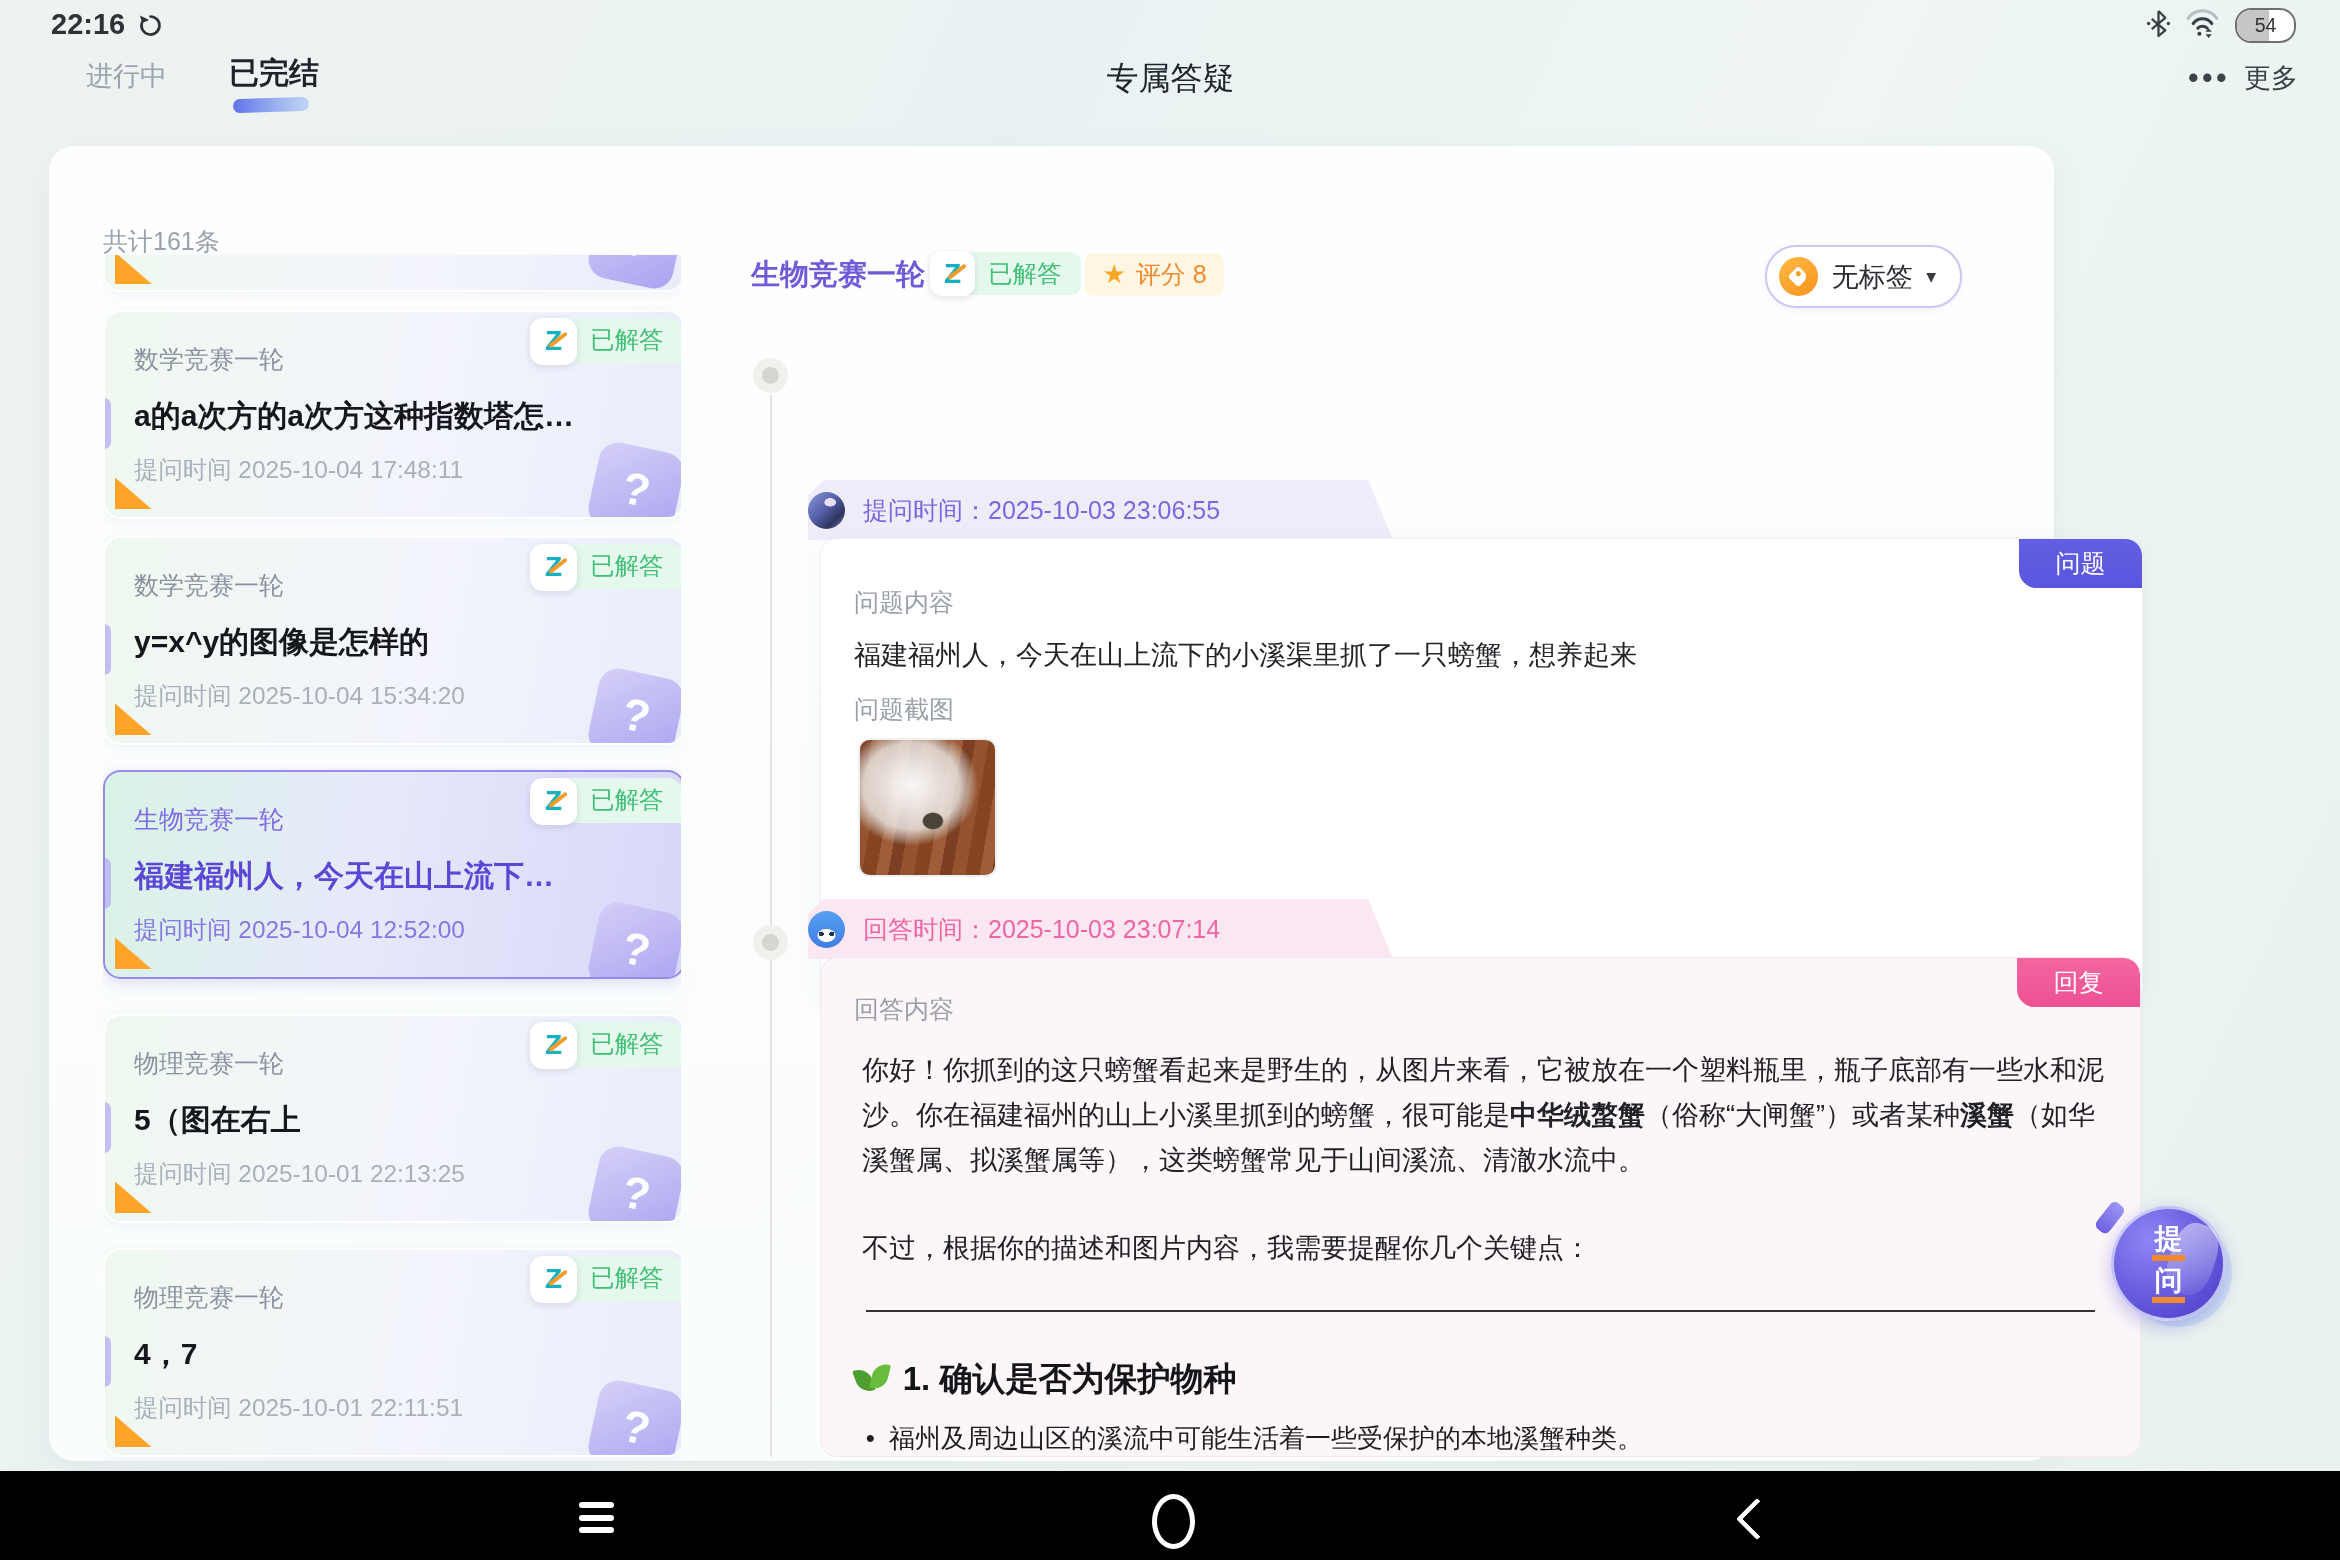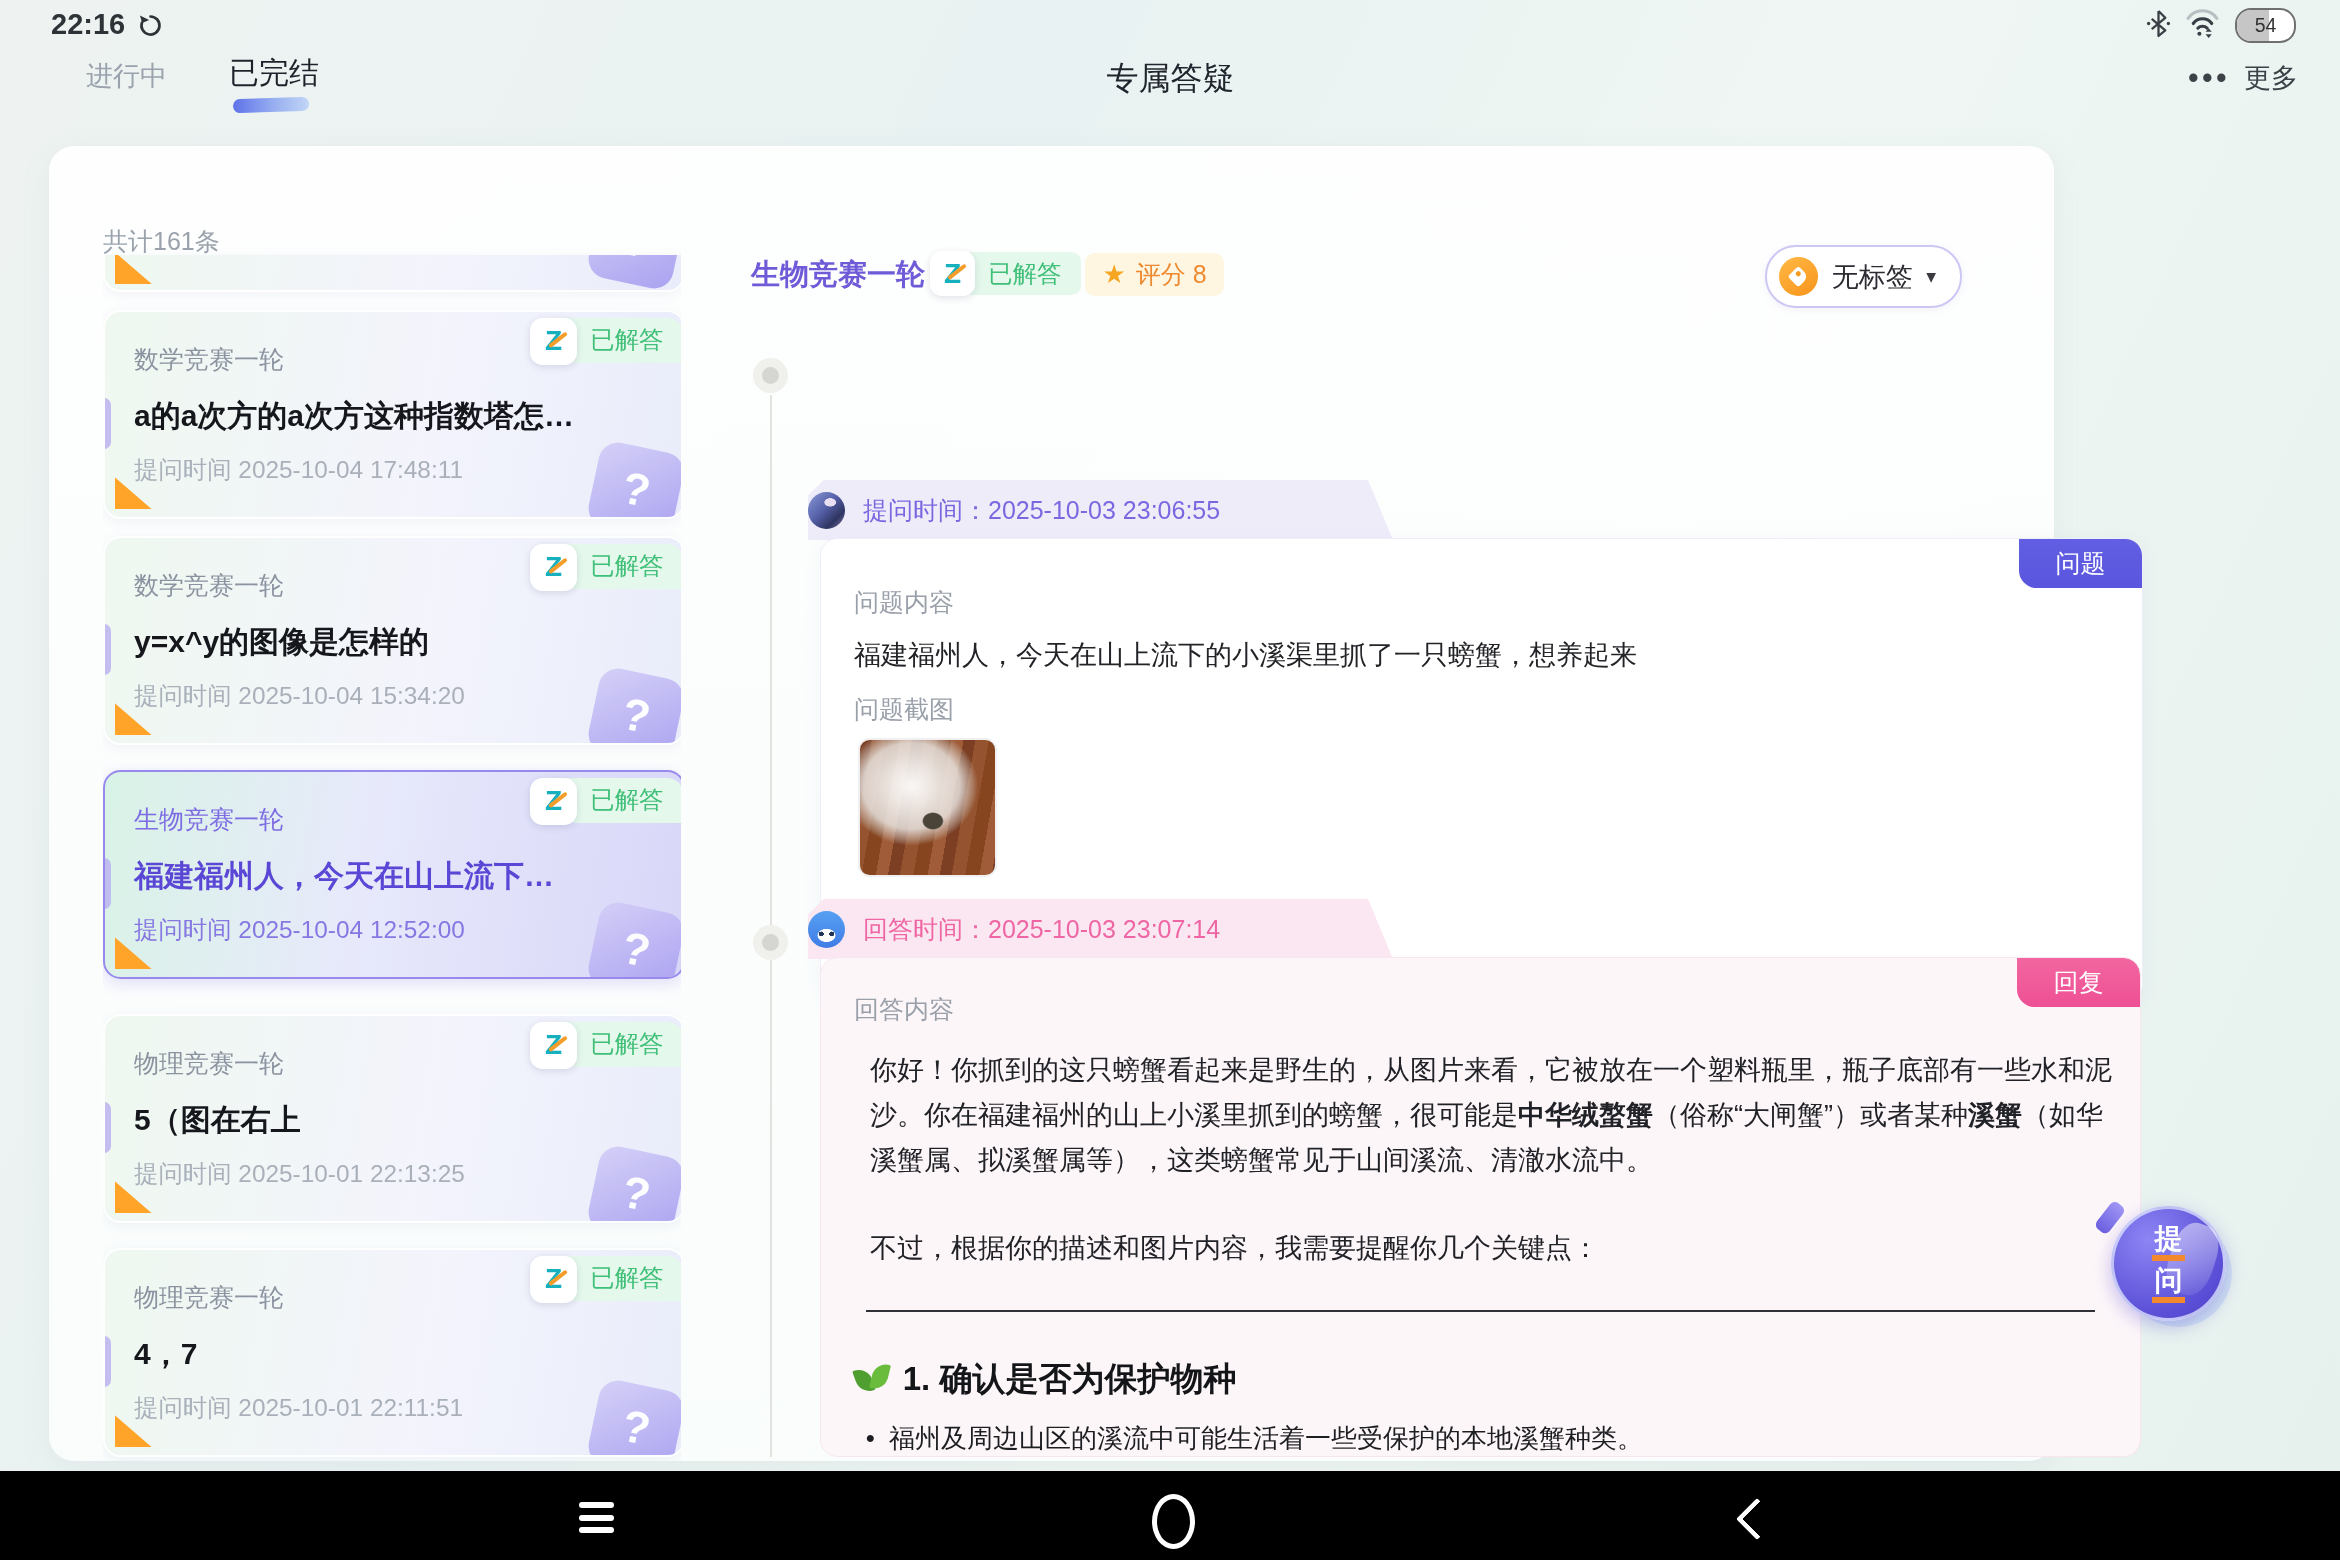--- a/index.html
+++ b/index.html
@@ -13,21 +13,21 @@
   .st-refresh{left:137px;top:11.7px}
   .st-icons{right:45px;top:7.8px;display:flex;align-items:center;gap:13.7px}
   .battery{width:57px;height:31px;border:2.9px solid #6f6f6f;border-radius:16px;position:relative;background:#fff;overflow:hidden}
   .battery .fill{position:absolute;left:0;top:0;bottom:0;width:56%;background:#c6c6c6}
   .battery .num{position:absolute;inset:0;display:flex;align-items:center;justify-content:center;font-size:19.5px;color:#333}
   .battery::after{content:"";position:absolute;right:-8.8px;top:7.8px;width:5.9px;height:13.7px;background:#6f6f6f;border-radius:0 2.9px 2.9px 0}
 
   
   .tab-row{left:86px;top:53px;display:flex;gap:62px;align-items:flex-end}
   .tab{font-size:27px;color:#9aa3ad;position:relative;padding-bottom:5.9px}
-  .tab.active{font-size:30px;font-weight:400;color:#1e222a}
+  .tab.active{font-size:30px;font-weight:700;color:#1e222a}
   .tab.active .swoosh{content:"";position:absolute;left:3.9px;bottom:-11.7px;width:76px;height:13.7px;border-radius:8.8px;
       background:linear-gradient(90deg,#4f64e8,#8fa8f0 55%,#bdd3f7);opacity:.9;transform:rotate(-2deg)}
   .page-title{left:0;right:0;top:57px;text-align:center;font-size:32px;font-weight:400;color:#20242c;pointer-events:none}
   .more-btn{right:43px;top:60px;display:flex;align-items:center;gap:13.7px;font-size:27px;color:#3c4248}
   .more-dots{letter-spacing:3.9px;font-size:29px;font-weight:700;color:#3c4248}
 
   
   .panel{left:49px;top:146px;width:2005px;height:1315px;border-radius:25px;
          background:linear-gradient(180deg,rgba(255,255,255,.93),rgba(251,254,253,.9));
          box-shadow:0 7.8px 29px rgba(140,160,170,.10)}
@@ -112,21 +112,21 @@
   .ribbon.q{background:linear-gradient(180deg,#625fe3,#5a55dd)}
   .ribbon.a{background:linear-gradient(180deg,#f2669f,#ee5095)}
   .flabel{font-size:25px;color:#9aa0aa}
   .qcard .l1{position:absolute;left:33px;top:47px}
   .qcard .txt{position:absolute;left:33px;top:98px;font-size:27px;color:#232428}
   .qcard .l2{position:absolute;left:33px;top:154px}
   .thumb{position:absolute;left:37px;top:199px;width:135px;height:135px;border-radius:11.7px;border:2px solid #f0f0f0;cursor:pointer;
      background:radial-gradient(15.6px 12.7px at 54% 60%,#4a4438 60%,transparent 70%),
                 radial-gradient(93px 83px at 38% 34%,rgba(255,255,255,.96),rgba(236,236,234,.8) 52%,rgba(208,199,192,.35) 66%,transparent 72%),
                 repeating-linear-gradient(100deg,#7c3f24 0 11.7px,#95532f 11.7px 25px,#86441f 25px 39px,#a05c38 39px 51px)}
-  .abody p{margin:16px;font-size:27px;line-height:45px;color:#212227}
+  .abody p{margin:8px;font-size:27px;line-height:45px;color:#212227}
   .abody .p1{margin-top:21.5px;width:1258px}
   .abody .p2{margin-top:43px}
   .b{font-weight:700}
   .hr{margin:39px 11.7px 0 11.7px;border-top:2.9px solid #303036}
   .sect{margin-top:45px;display:flex;align-items:center;gap:11.7px;font-size:33px;font-weight:700;color:#141519}
   .leaf{position:relative;width:37px;height:37px;flex:0 0 37px}
   .leaf::before{content:"";position:absolute;left:2px;top:7.8px;width:15.6px;height:25px;background:#4e9f2f;border-radius:2px 17.6px 2px 17.6px;transform:rotate(-20deg)}
   .leaf::after{content:"";position:absolute;left:17.6px;top:2px;width:15.6px;height:27px;background:#6abc3c;border-radius:17.6px 2px 17.6px 2px;transform:rotate(14deg)}
   .bullets{margin:15.6px 0 0 5.9px;padding:0;list-style:none}
   .bullets li{font-size:26px;line-height:43px;color:#1d1e22;padding-left:29px;position:relative}

